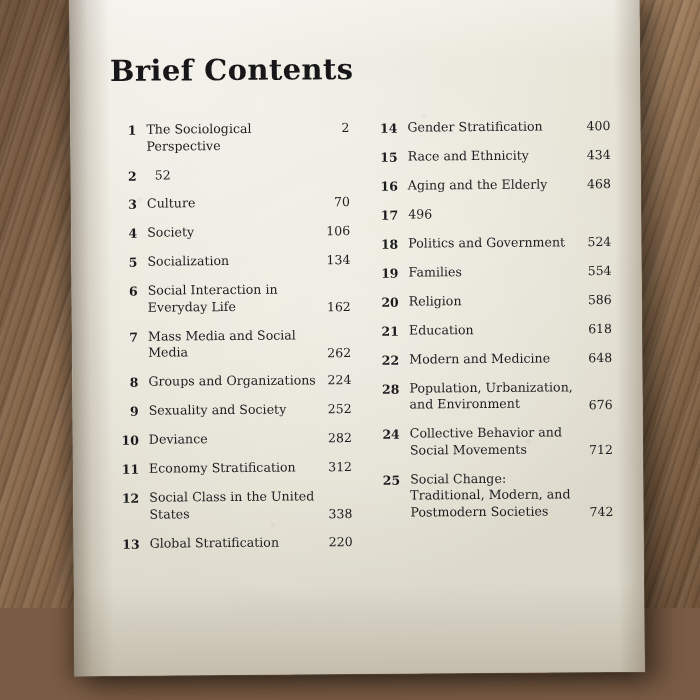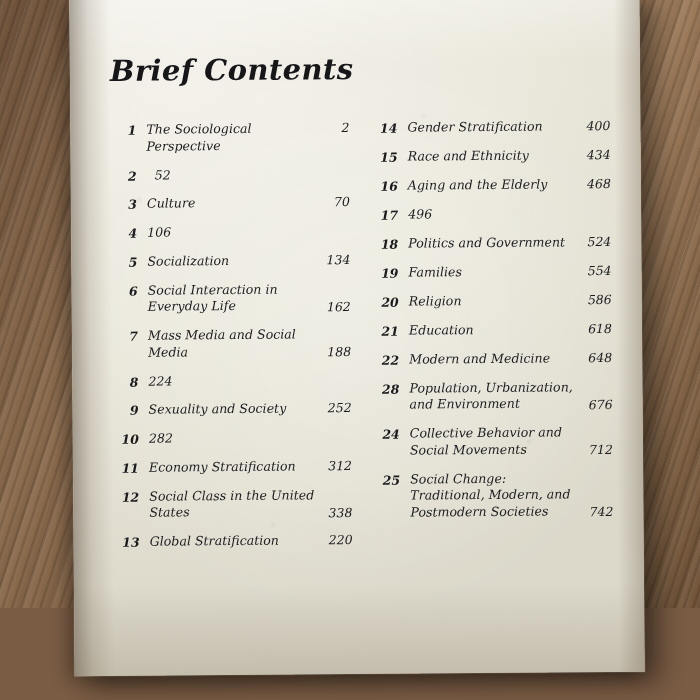--- a/index.html
+++ b/index.html
@@ -12,21 +12,20 @@
     overflow: hidden;
     background: #7a5c44;
     font-family: "Liberation Serif", serif;
   }
   .scene {
     position: relative;
     width: 700px;
     height: 608px;
     background:
       linear-gradient(115deg, #6d5038 0%, #8a6a4c 25%, #7d5d41 45%, #9c7a59 70%, #6f5237 100%);
-    font-style: italic;
   }
   
   .wood-grain {
     position: absolute;
     inset: 0;
     background-image:
       repeating-linear-gradient(108deg, rgba(0,0,0,0.10) 0px, rgba(0,0,0,0.10) 2px, rgba(255,255,255,0.03) 3px, rgba(0,0,0,0.0) 9px),
       repeating-linear-gradient(108deg, rgba(255,255,255,0.05) 0px, rgba(0,0,0,0.0) 14px, rgba(0,0,0,0.07) 26px);
     pointer-events: none;
   }
@@ -184,54 +183,57 @@
           </div>
 
           <div class="toc-row single">
             <span class="toc-num">3</span>
             <span class="toc-title">Culture</span>
             <span class="toc-page">70</span>
           </div>
 
           <div class="toc-row single">
             <span class="toc-num">4</span>
+            <span class="toc-title">Society</span>
             <span class="toc-page">106</span>
           </div>
 
           <div class="toc-row single">
             <span class="toc-num">5</span>
             <span class="toc-title">Socialization</span>
             <span class="toc-page">134</span>
           </div>
 
           <div class="toc-row">
             <span class="toc-num">6</span>
             <span class="toc-title">Social Interaction in Everyday Life</span>
             <span class="toc-page">162</span>
           </div>
 
           <div class="toc-row">
             <span class="toc-num">7</span>
             <span class="toc-title">Mass Media and Social Media</span>
-            <span class="toc-page">188</span>
+            <span class="toc-page">262</span>
           </div>
 
           <div class="toc-row single">
             <span class="toc-num">8</span>
+            <span class="toc-title">Groups and Organizations</span>
             <span class="toc-page">224</span>
           </div>
 
           <div class="toc-row single">
             <span class="toc-num">9</span>
             <span class="toc-title">Sexuality and Society</span>
             <span class="toc-page">252</span>
           </div>
 
           <div class="toc-row single">
             <span class="toc-num">10</span>
+            <span class="toc-title">Deviance</span>
             <span class="toc-page">282</span>
           </div>
 
           <div class="toc-row single">
             <span class="toc-num">11</span>
             <span class="toc-title">Economy Stratification</span>
             <span class="toc-page">312</span>
           </div>
 
           <div class="toc-row">

